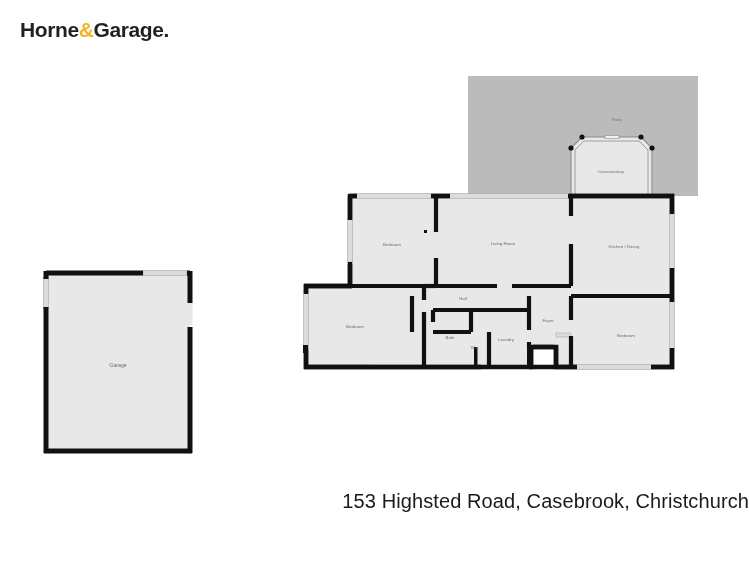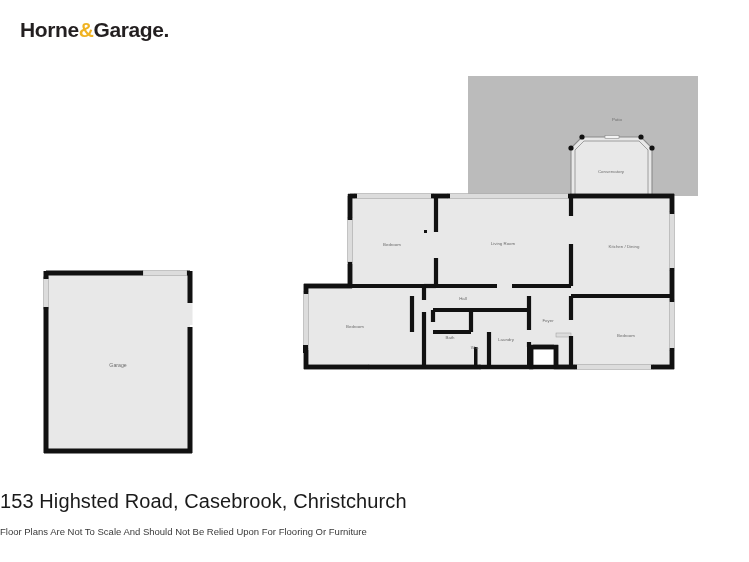--- a/index.html
+++ b/index.html
@@ -47,21 +47,21 @@
   }
   .room-label-sm { font-size: 5.2px; }
   .room-label-xs { font-size: 4.4px; }
 
   
   #caption-block {
     position: absolute;
     left: 0;
     right: 0;
     top: 488px;
-    text-align: left;
+    text-align: right;
   }
   #property-address {
     font-size: 20px;
     color: #1a1a1a;
     font-weight: normal;
     letter-spacing: 0.1px;
     margin: 0;
     padding: 0;
     line-height: 26px;
   }
@@ -229,14 +229,13 @@
     <text class="room-label room-label-xs" x="506" y="340">Laundry</text>
     <text class="room-label room-label-xs" x="548" y="321">Foyer</text>
     <text class="room-label room-label-xs" x="626" y="336">Bedroom</text>
   </g>
 
 </svg>
 </div>
 
 <div id="caption-block">
   <div id="property-address">153 Highsted Road, Casebrook, Christchurch</div>
-  <div id="disclaimer-text">Floor Plans Are Not To Scale And Should Not Be Relied Upon For Flooring Or Furniture</div>
 </div>
 
 </body></html>

